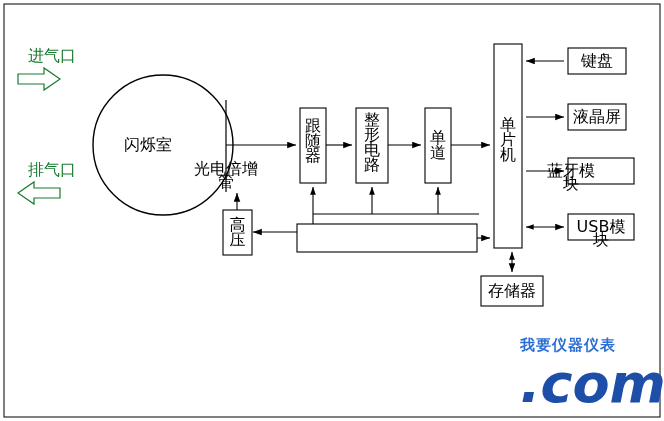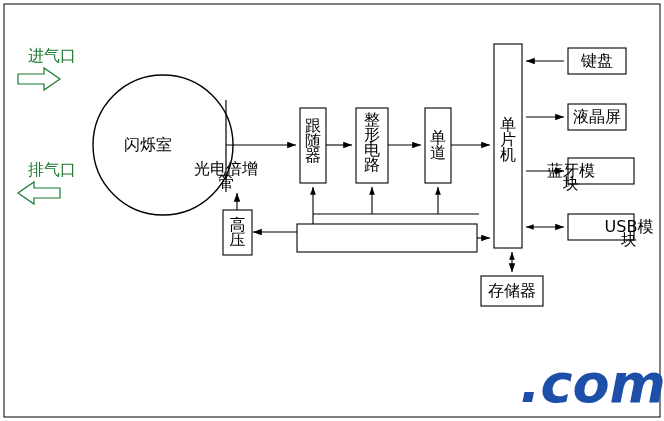--- a/index.html
+++ b/index.html
@@ -135,17 +135,18 @@
 片
 机</div>
 
   <div class="lbl" style="left:226px;top:217px;width:23px;line-height:15px;">高
 压</div>
   <div class="lbl" style="left:486px;top:284px;width:52px;">存储器</div>
 
   <div class="lbl" style="left:573px;top:54px;width:48px;">键盘</div>
   <div class="lbl" style="left:569px;top:110px;width:56px;">液晶屏</div>
   <div class="lbl" style="left:540px;top:164px;width:62px;">蓝牙模块</div>
-  <div class="lbl" style="left:570px;top:220px;width:62px;padding-left:28px;">USB模块</div>
+  <div class="lbl" style="left:570px;top:220px;width:62px;">USB模块</div>
 
   <div class="wm wm-dot">.com</div>
+  <div class="wm wm-cn">我要仪器仪表</div>
 
 </div>
 
 </body></html>

